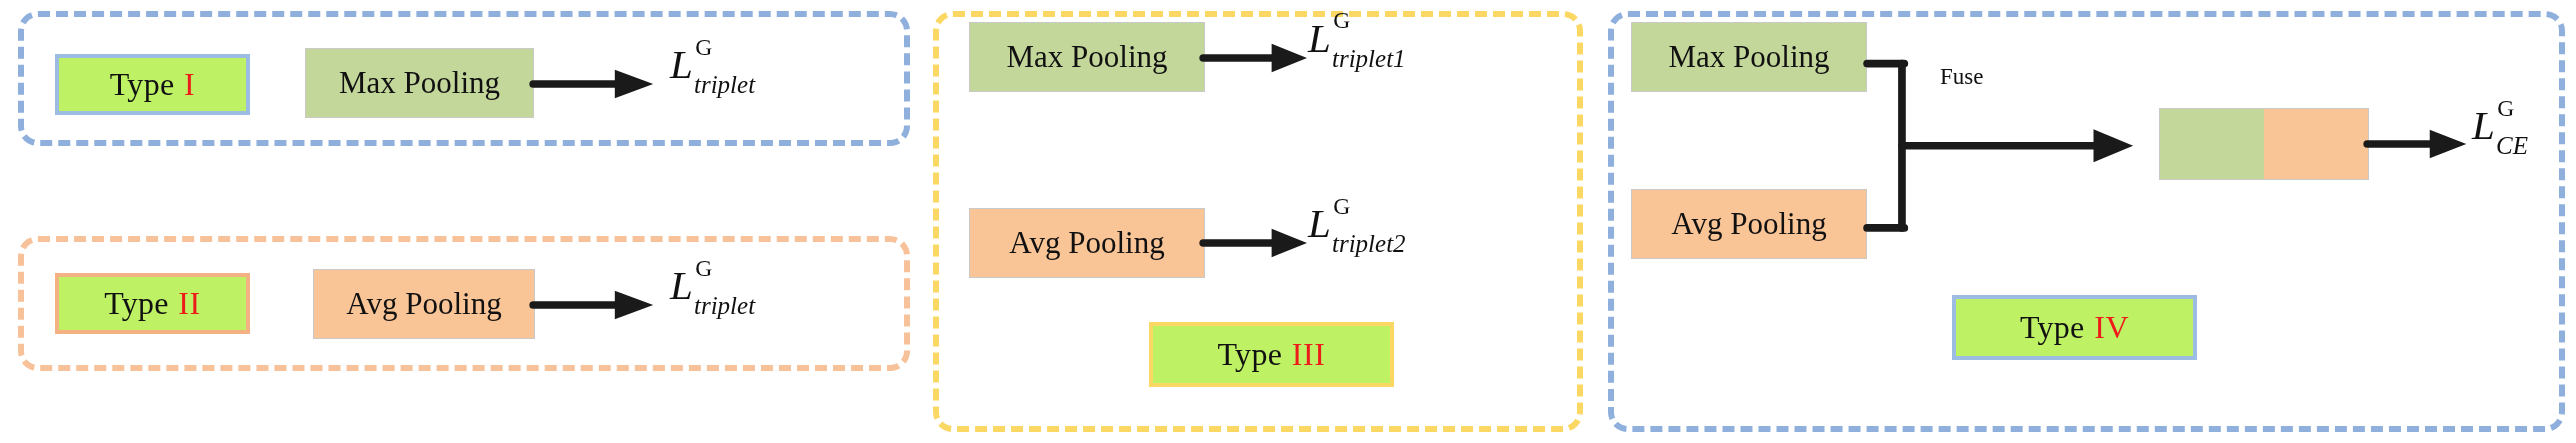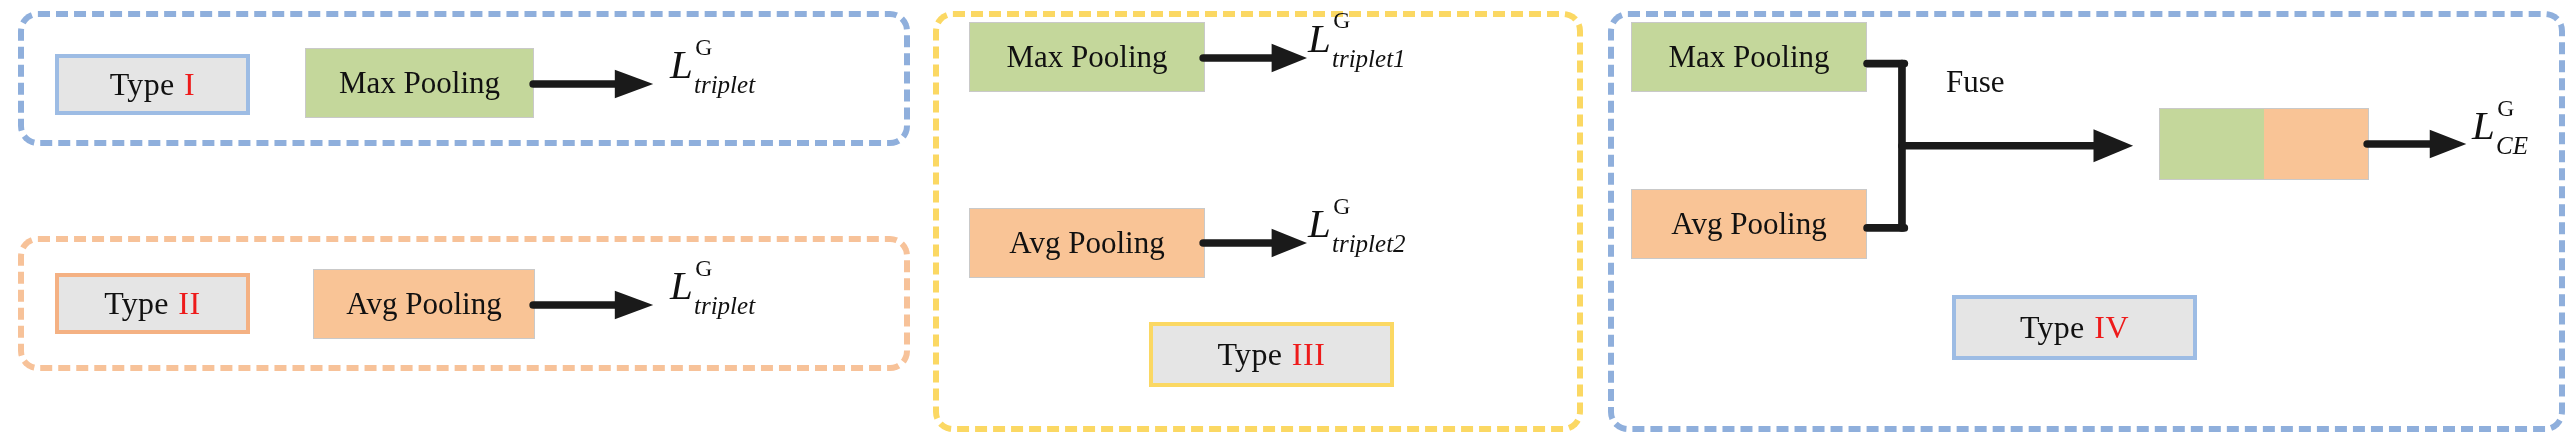--- a/index.html
+++ b/index.html
@@ -30,21 +30,21 @@
   .panel.blue   { border-color: #8FAFDC; }
   .panel.orange { border-color: #F7C299; }
   .panel.yellow { border-color: #FBD863; }
 
   
   .typebox {
     position: absolute;
     box-sizing: border-box;
     border-style: solid;
     border-width: 4.7px;
-    background: #e5e5e5;
+    background: #bef264;
     display: flex;
     align-items: center;
     justify-content: center;
     white-space: nowrap;
   }
   .typebox.blue   { border-color: #9DBCE4; }
   .typebox.orange { border-color: #F4B183; }
   .typebox.yellow { border-color: #FBD863; }
   .typebox .tlabel {
     font-size: 32px;
@@ -122,24 +122,23 @@
   .loss .sub {
     font-size: 25px;
     font-style: italic;
     position: relative;
     top: 3.5px;
   }
 
   
   .fusetext {
     position: absolute;
-    font-size: 31px;
-    color: #111111;
-    white-space: nowrap;
-    margin-left: 6px;
+    font-size: 23px;
+    color: #111111;
+    white-space: nowrap;
   }
 </style>
 </head>
 <body>
 
 <div id="canvas">
 
   <div class="panel blue" style="left:17.7px; top:10.6px; width:892px; height:135px;"></div>
 
   <div class="typebox blue" style="left:55px; top:54px; width:195px; height:61px;">

